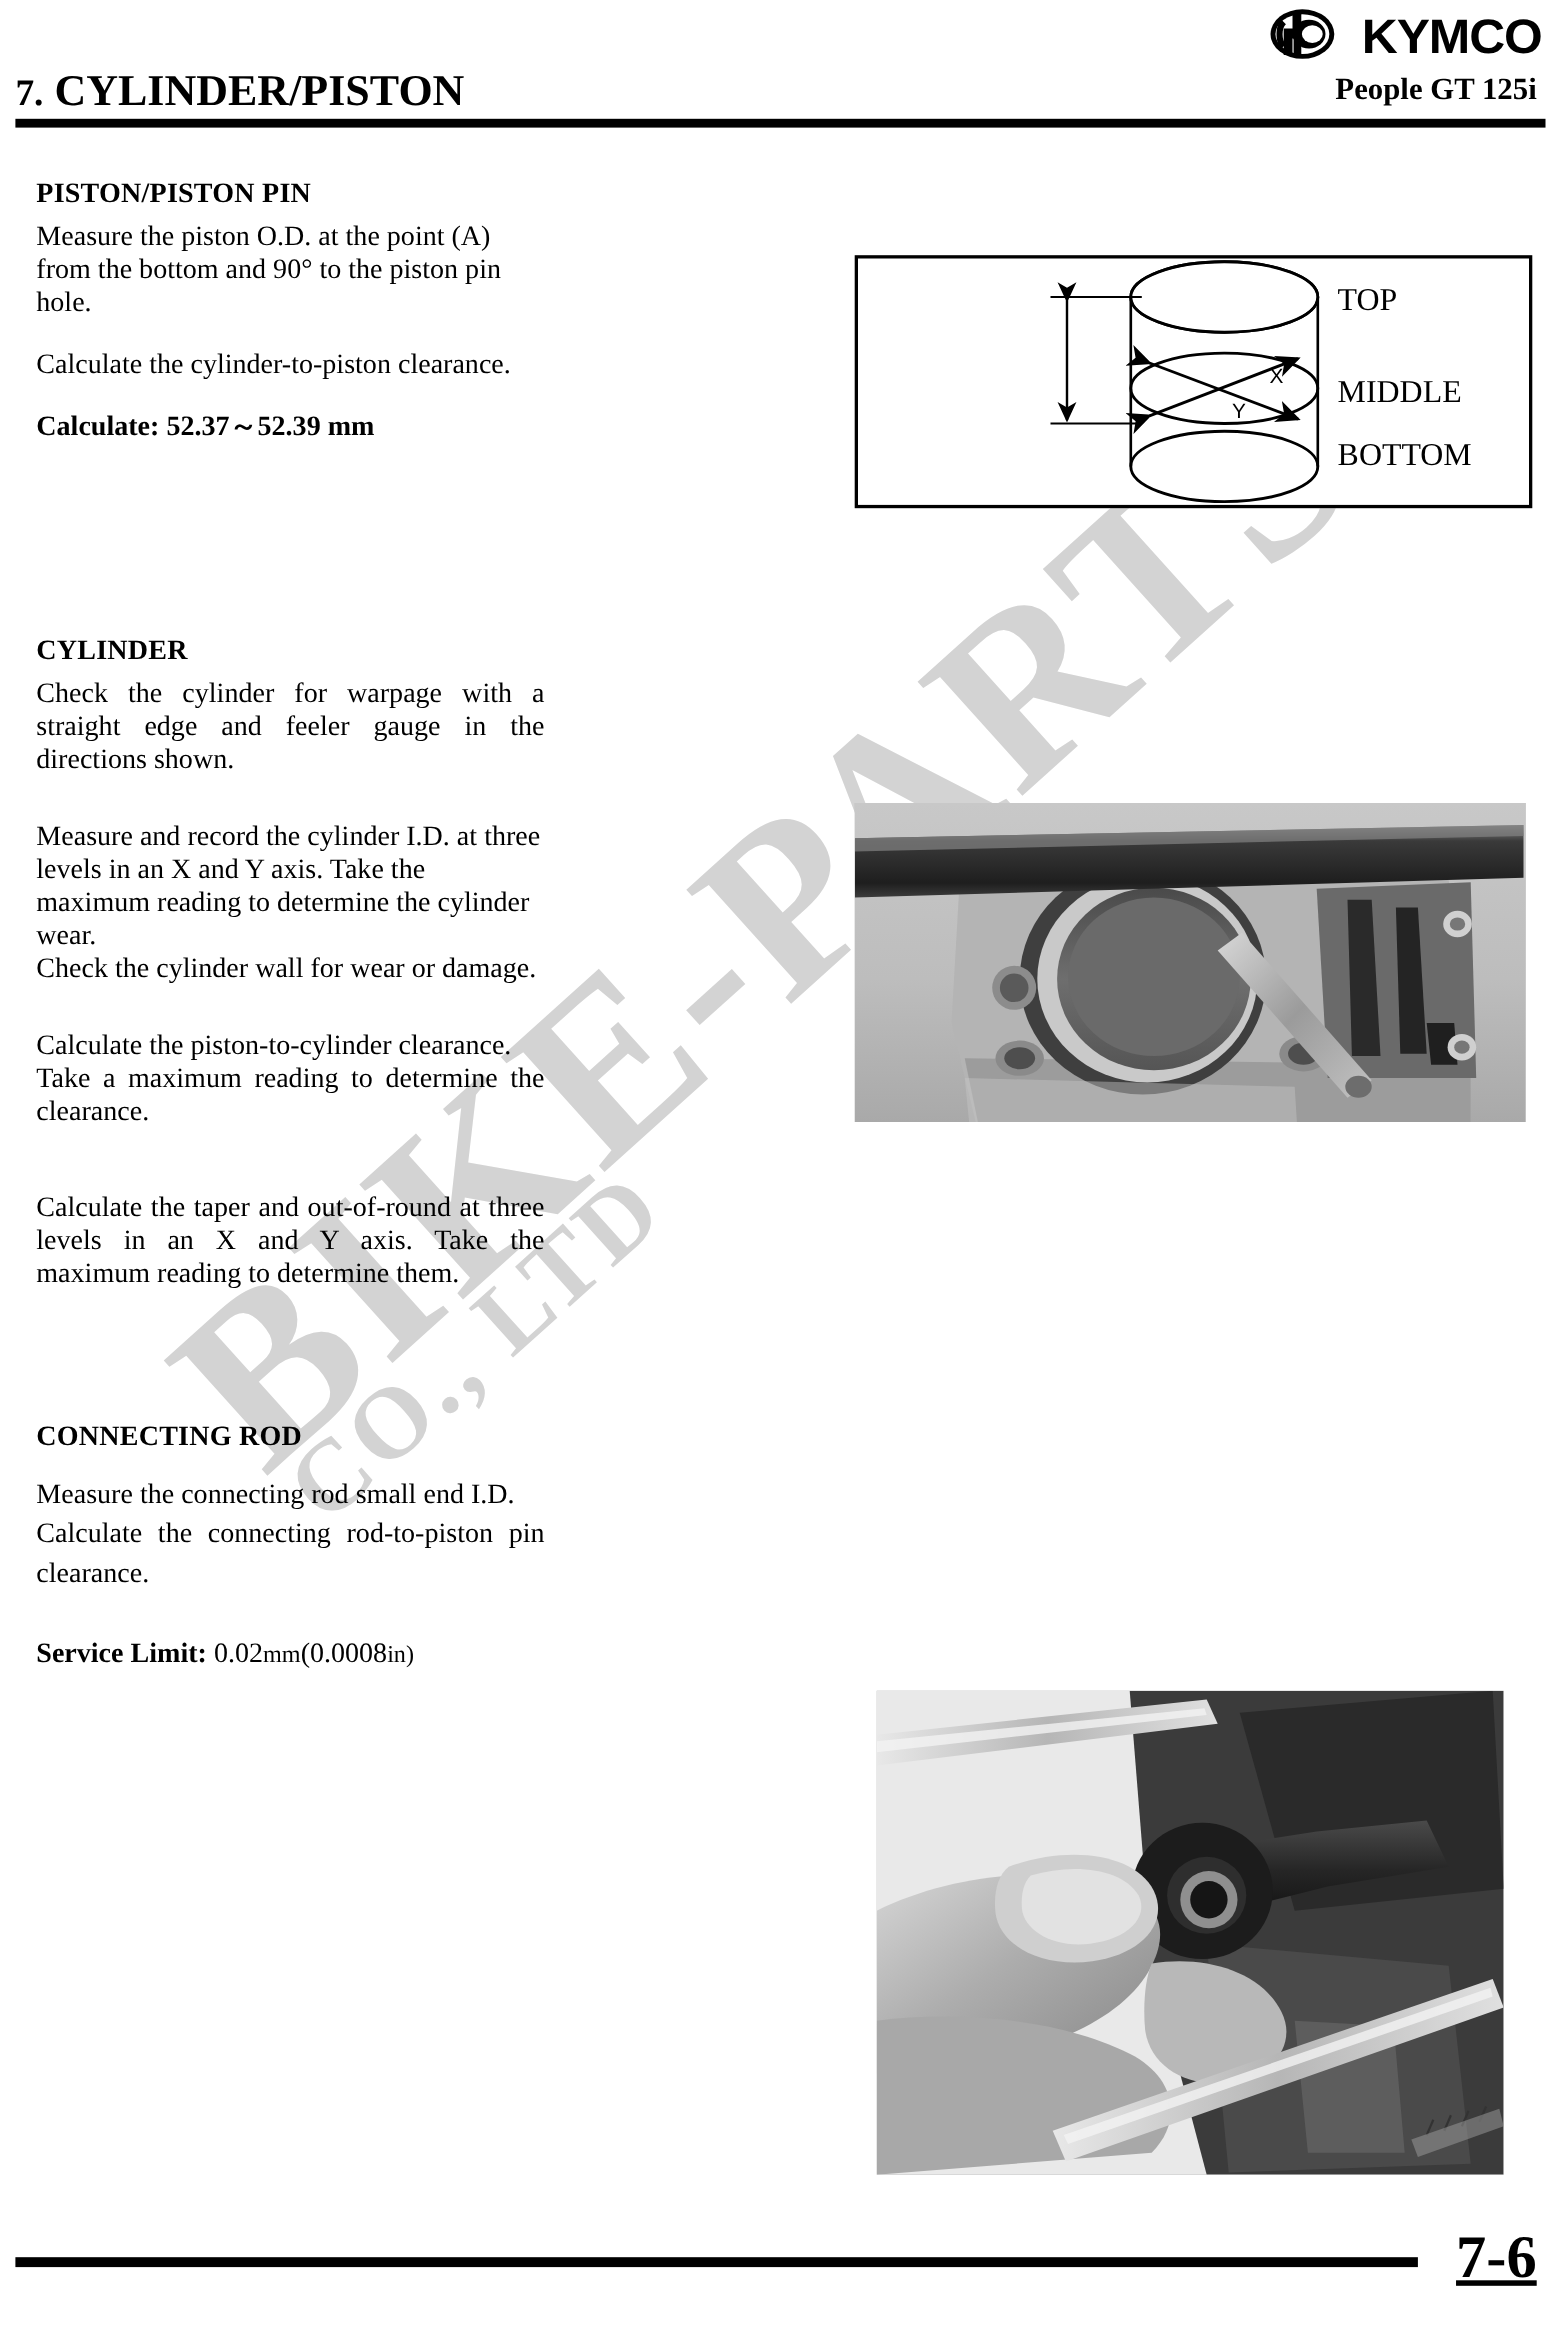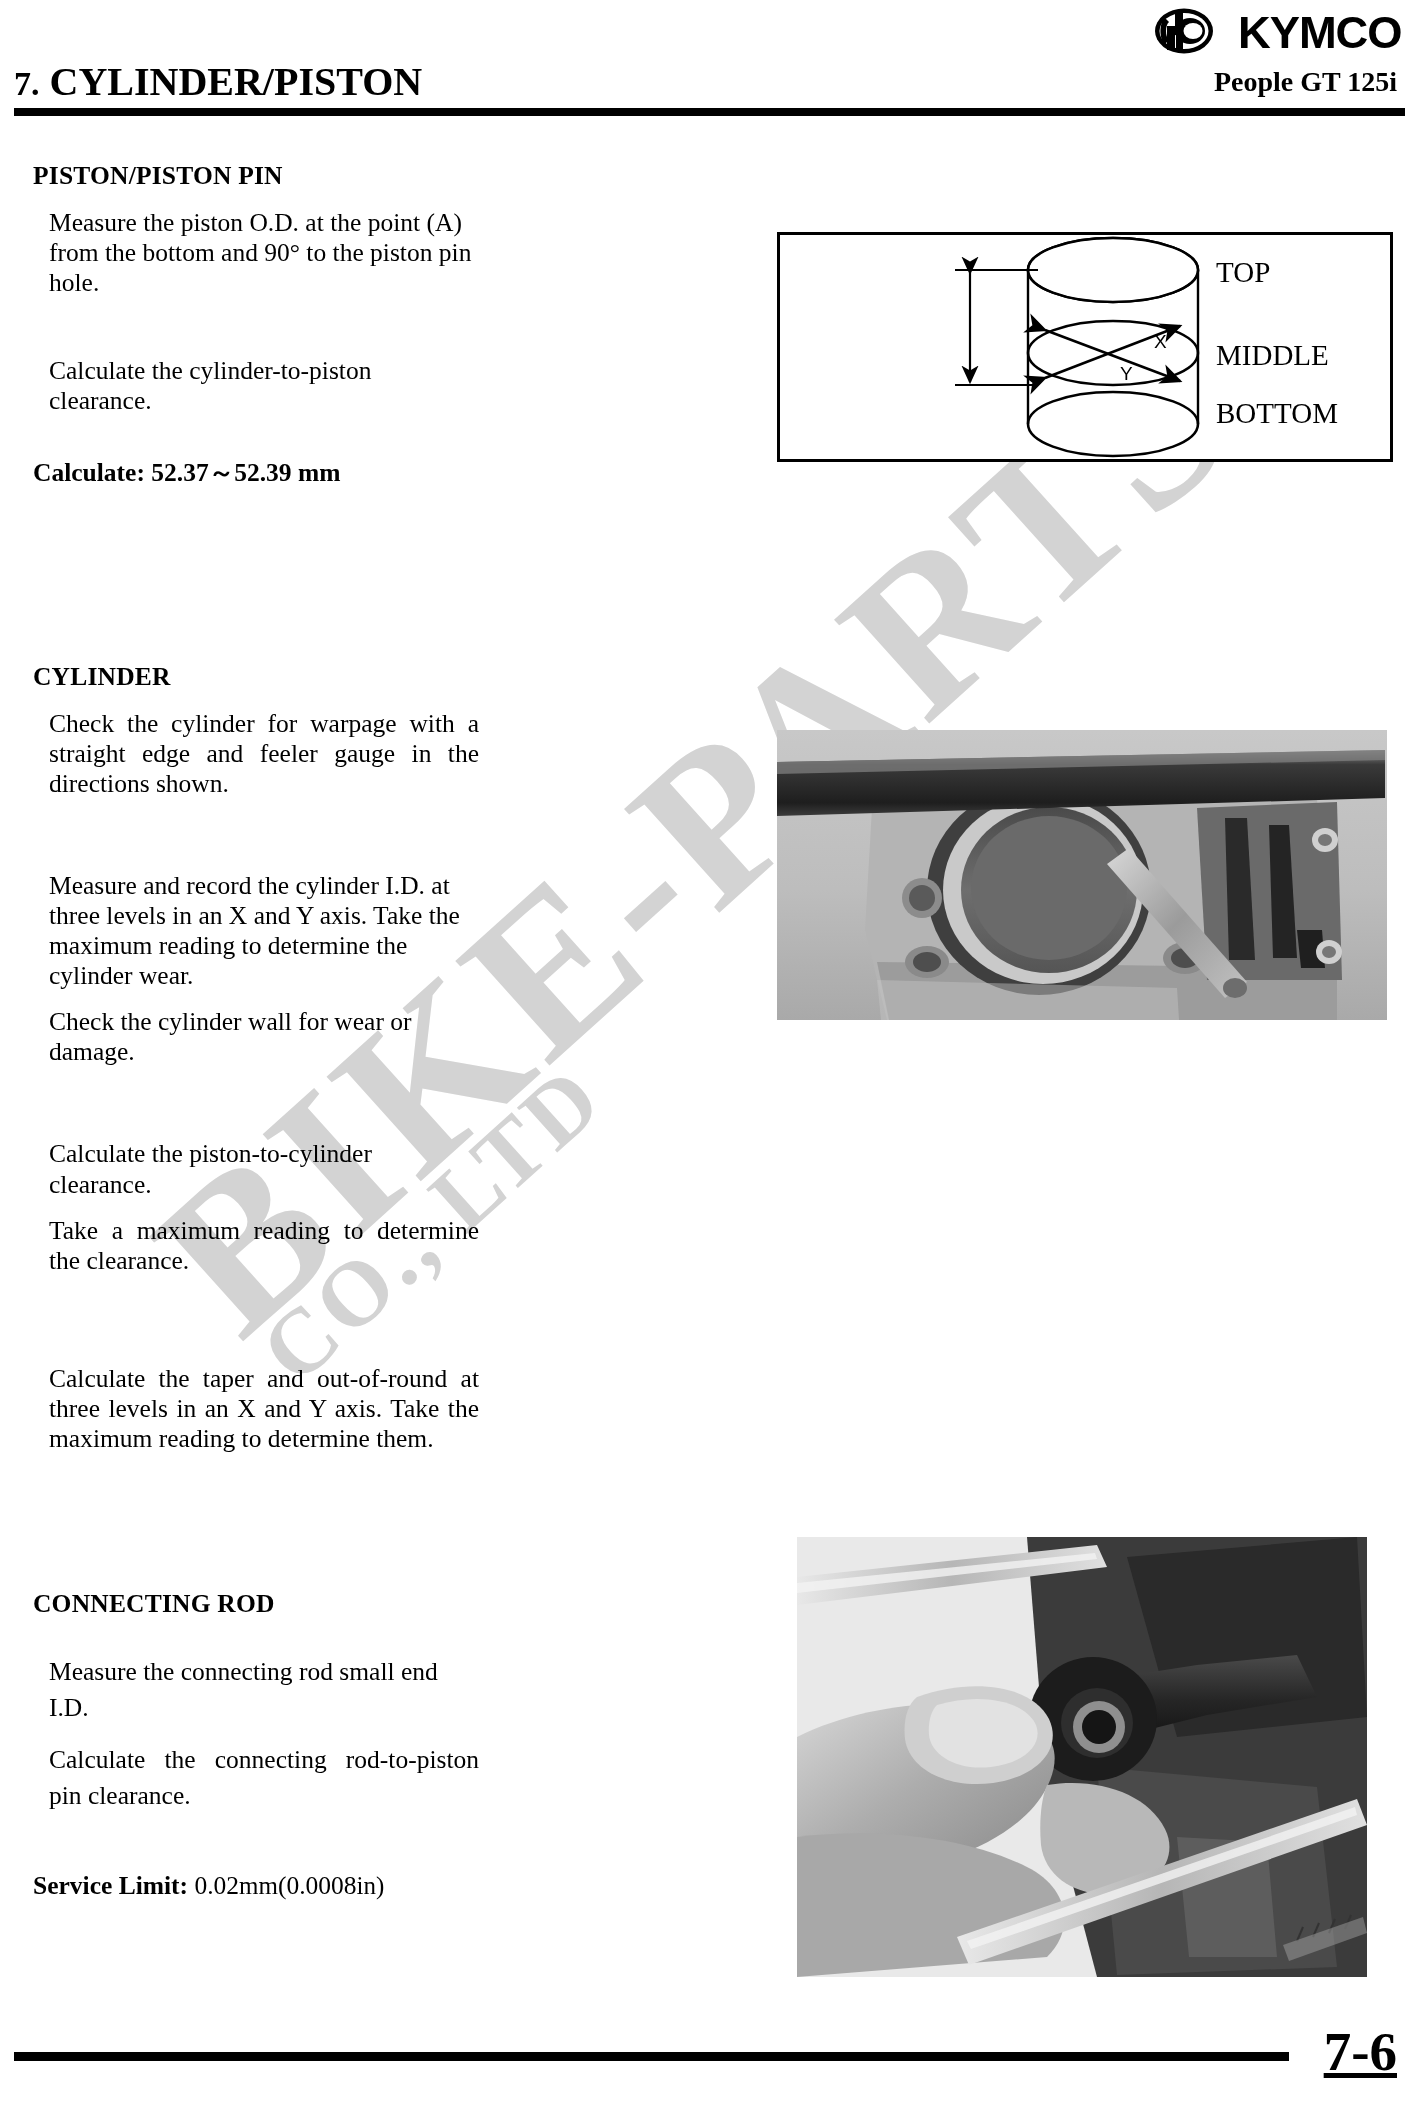--- a/index.html
+++ b/index.html
@@ -121,37 +121,37 @@
   .sec-head {
     font-weight: bold;
     font-size: 25.5px;
     line-height: 1.25;
     margin: 0 0 8px 0;
     letter-spacing: 0.2px;
   }
   p.body {
     font-size: 25.5px;
     line-height: 1.18;
-    margin: 16px;
+    margin: 0;
     text-align: left;
   }
   p.body.just { text-align: justify; text-align-last: left; }
   .gap-s { height: 26px; }
   .gap-m { height: 40px; }
   .gap-l { height: 56px; }
   .gap-xl { height: 76px; }
   .spec {
     font-size: 25.5px;
     font-weight: bold;
     line-height: 1.2;
     margin: 0;
   }
   .spec .val { font-weight: bold; }
   .spec-reg { font-weight: normal; text-align: center; }
-  .unit { font-size: 25px; }
+  .unit { font-size: 22px; }
 
   
   .fig-box {
     position: absolute;
     left: 777px;
     top: 232px;
     width: 610px;
     height: 224px;
     border: 3px solid #000;
     background: #fff;

